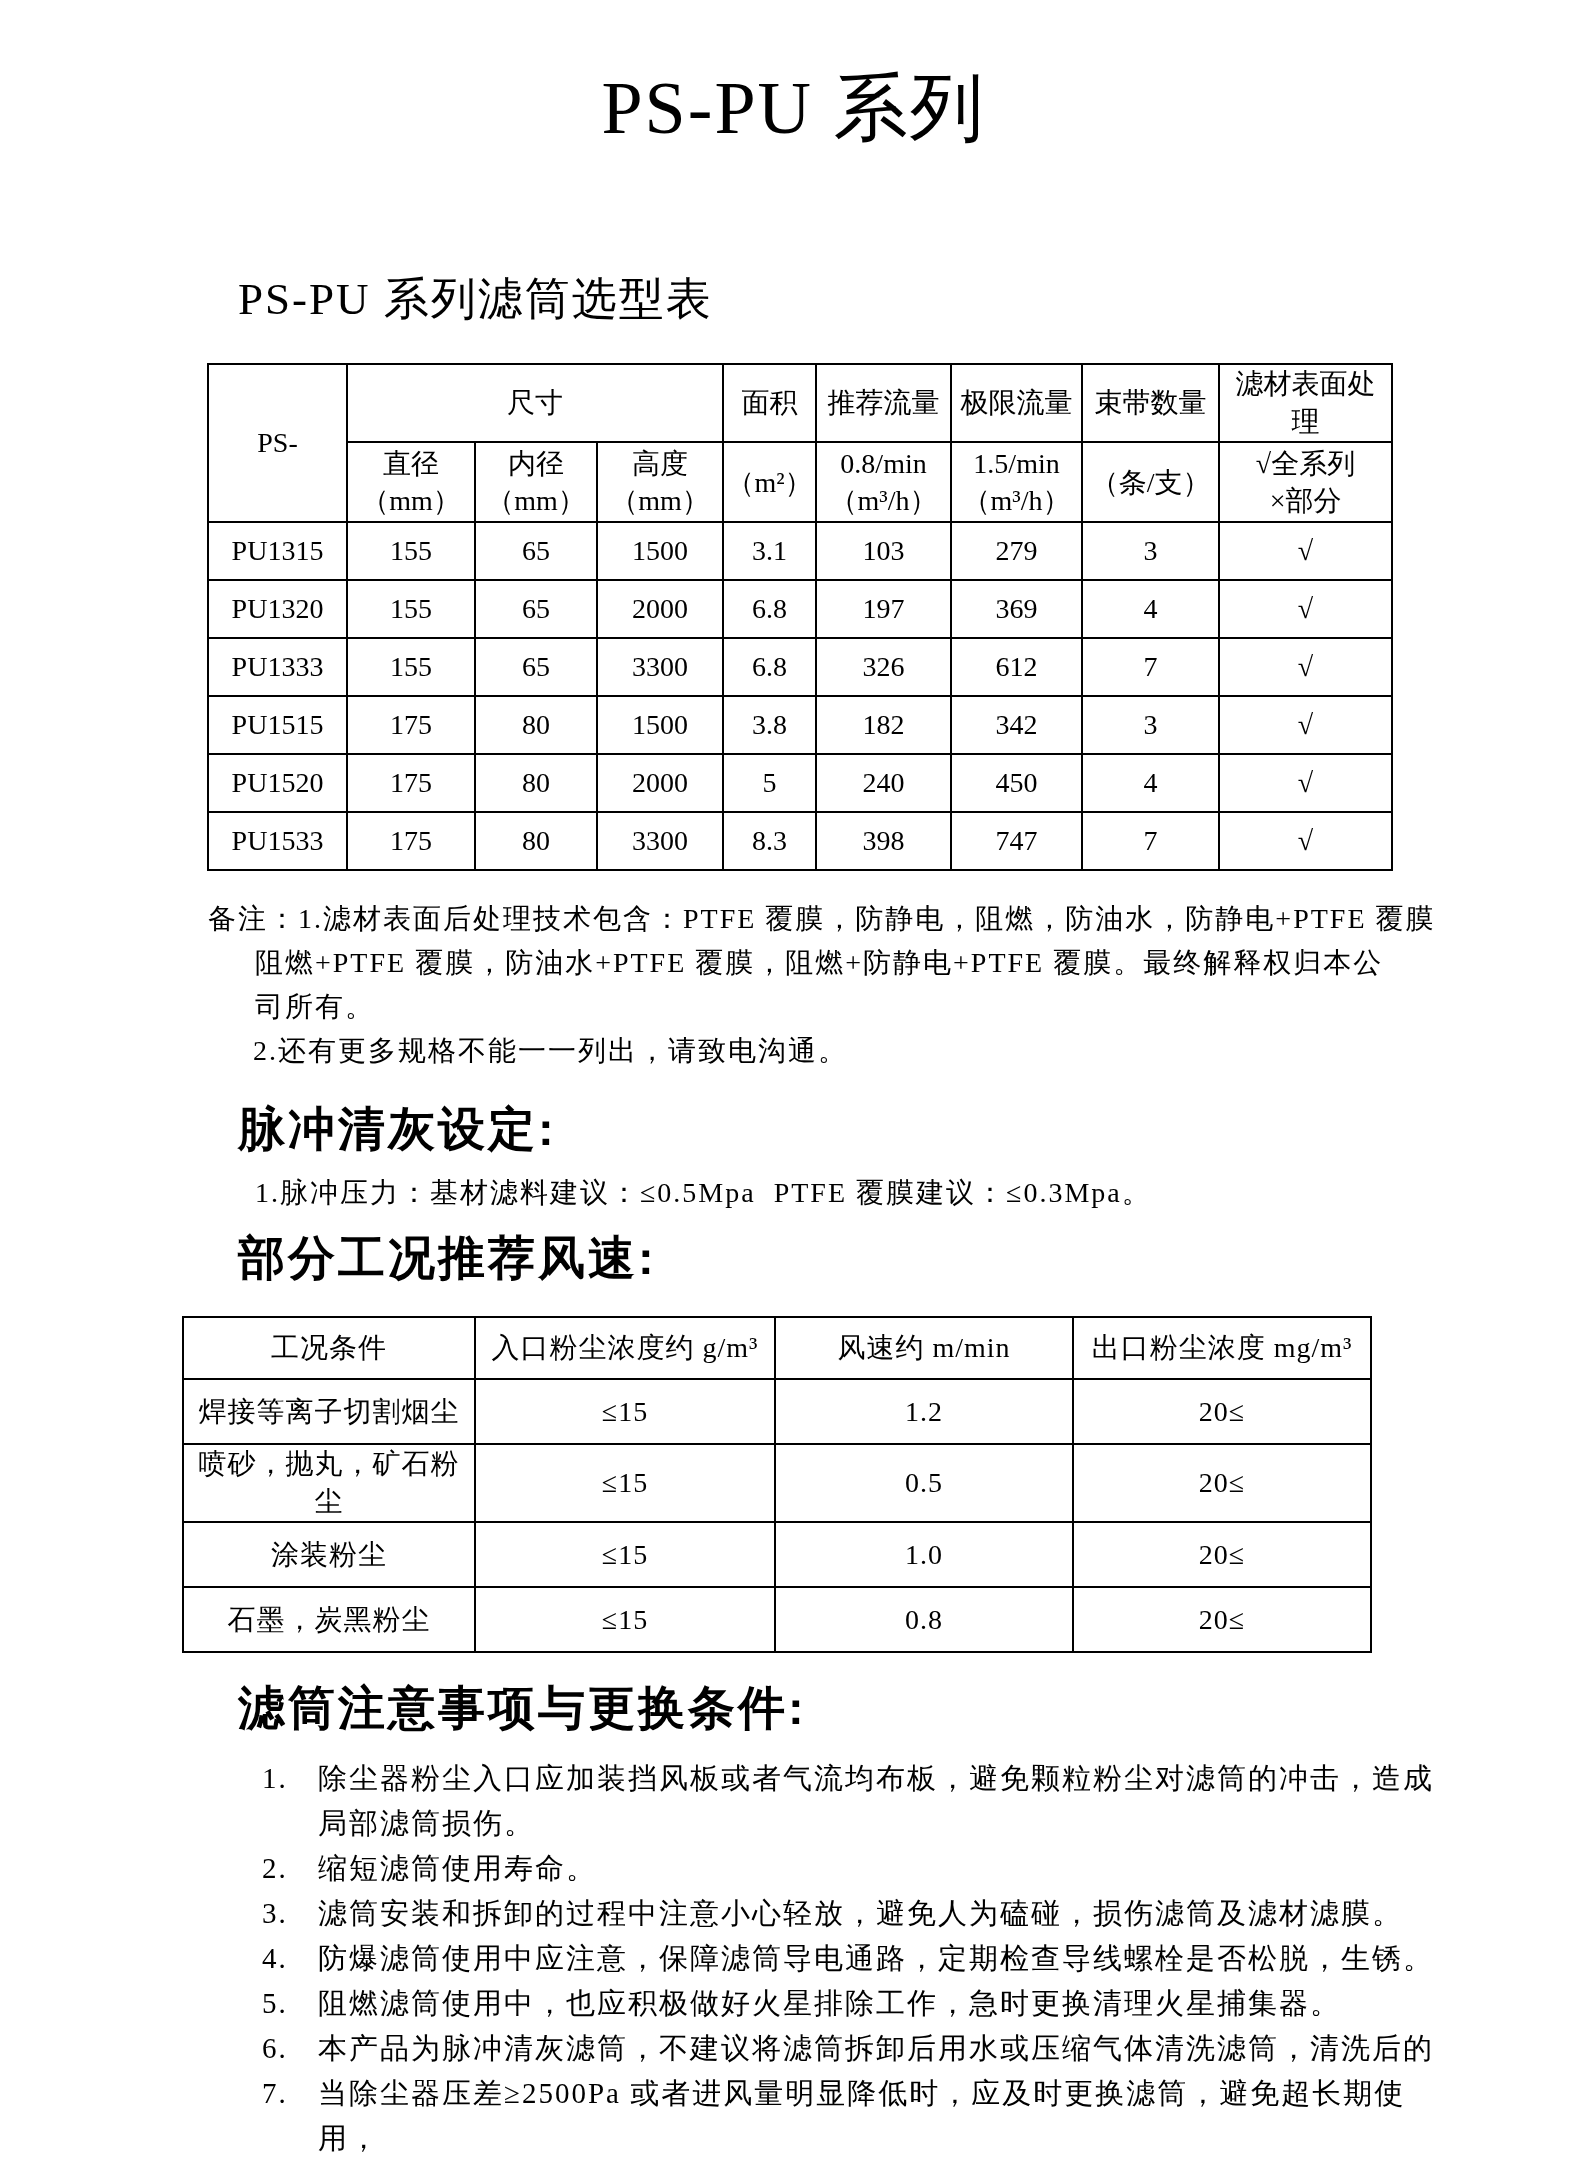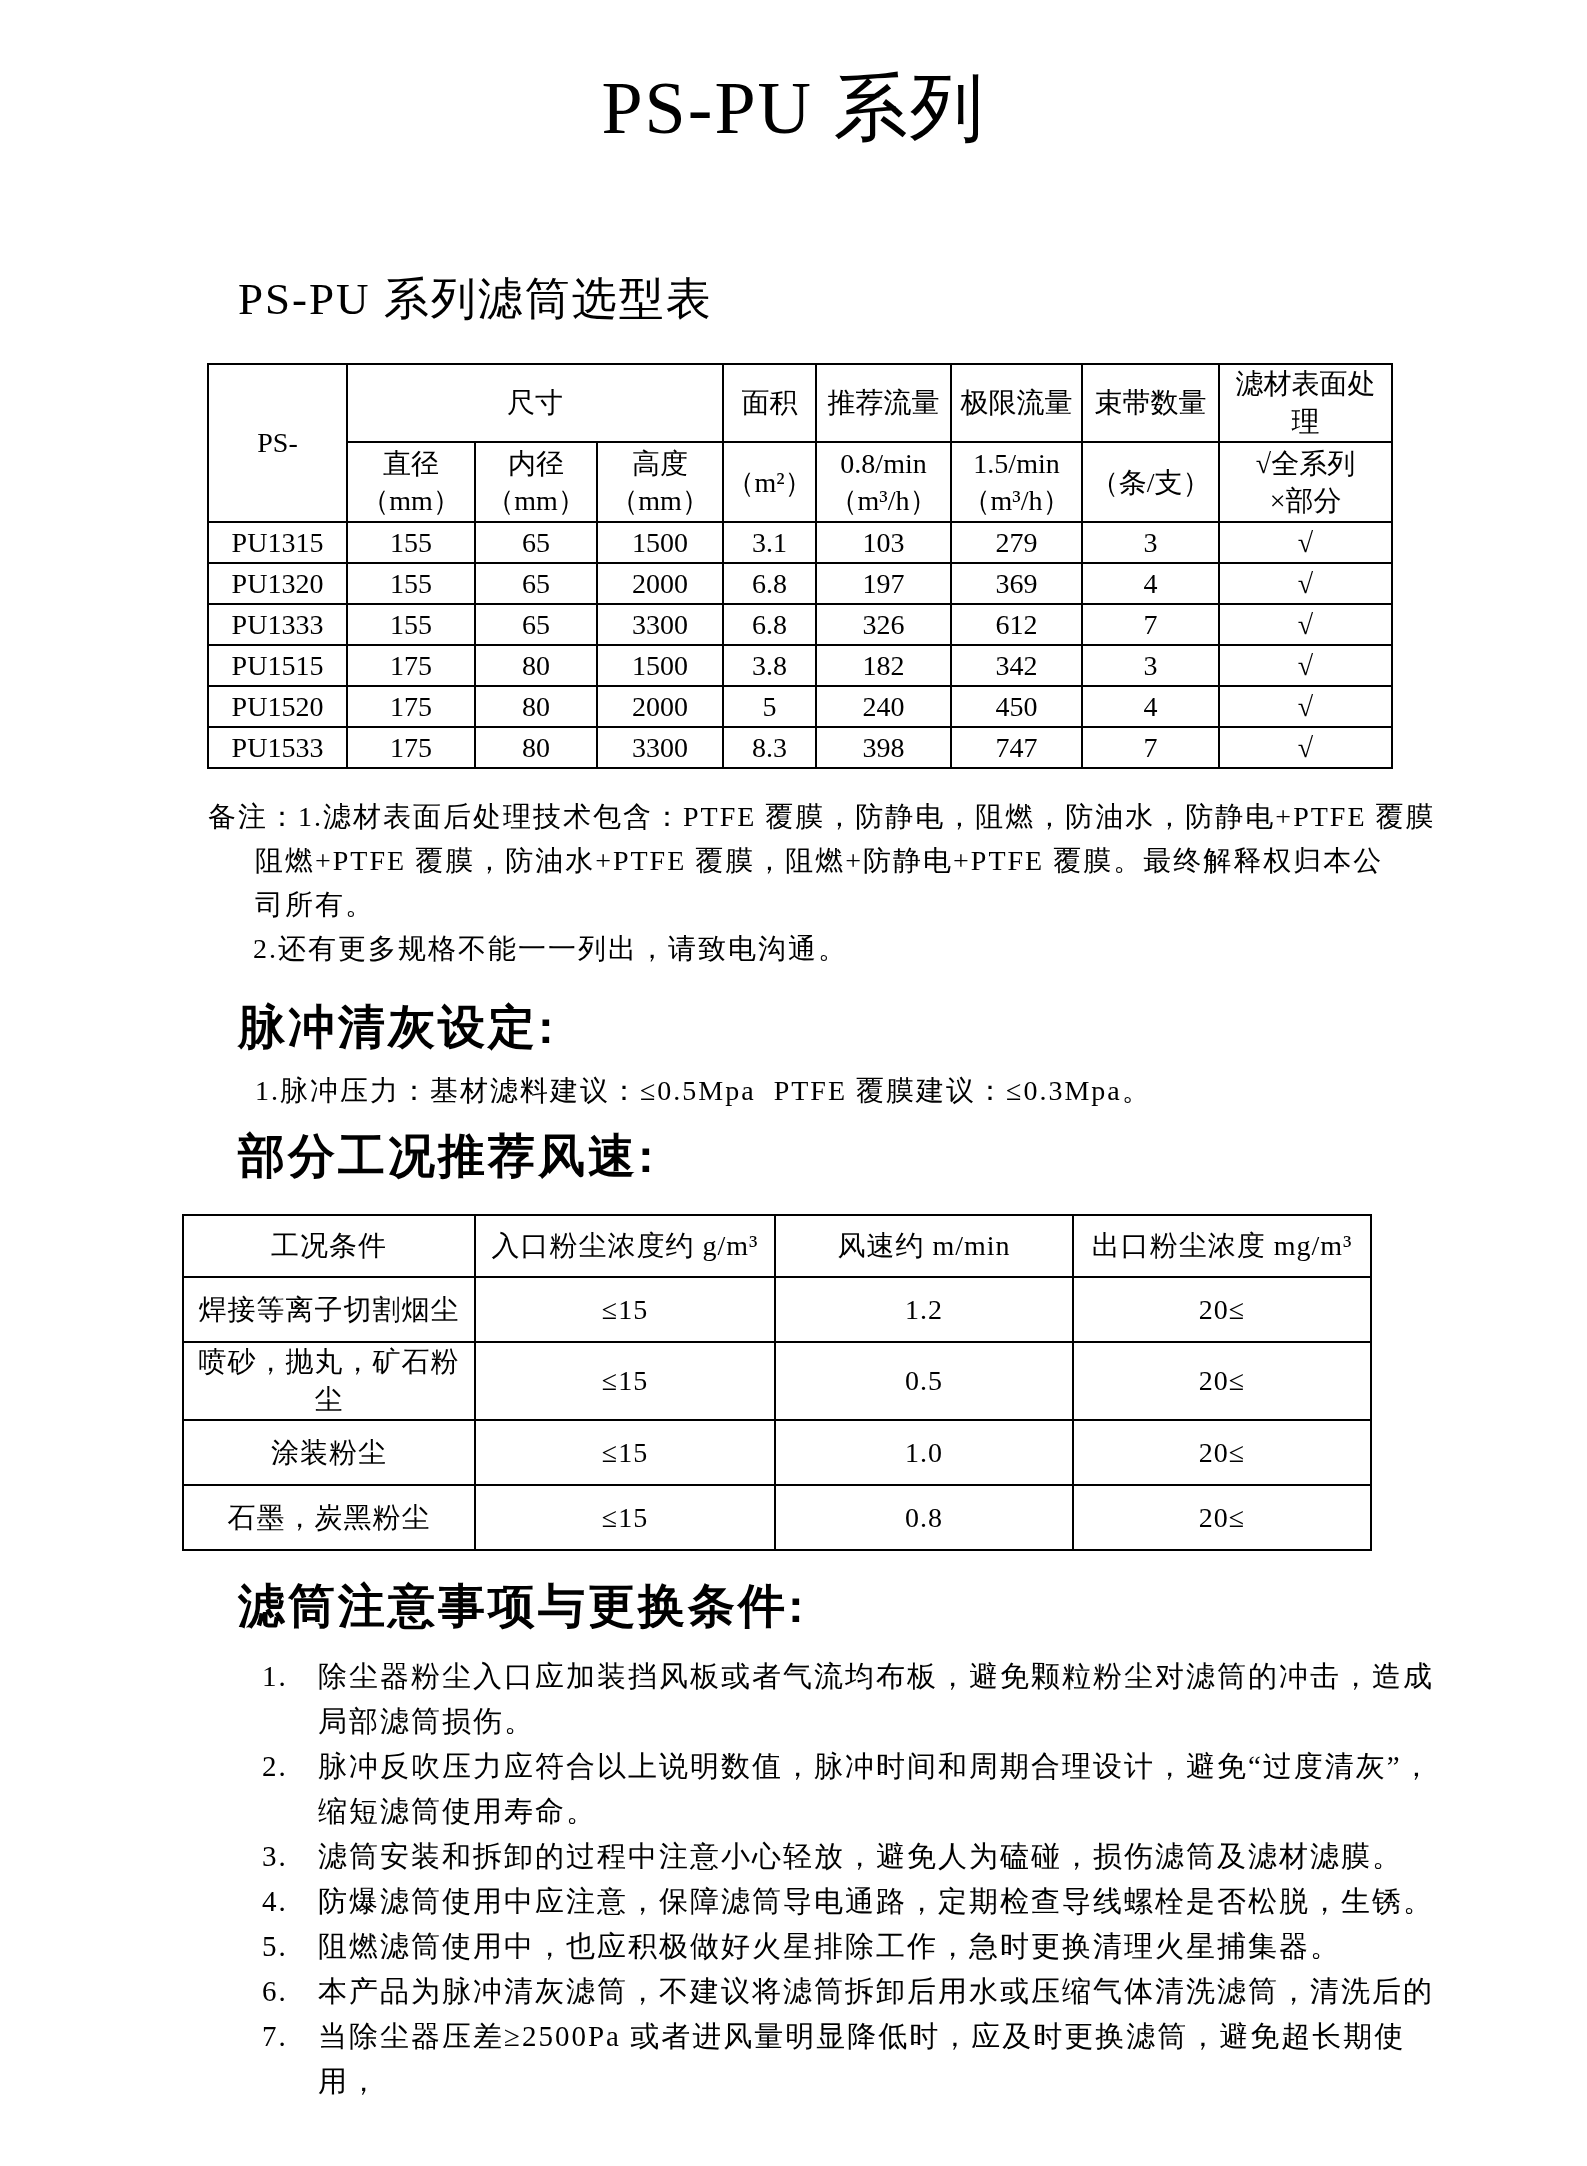--- a/index.html
+++ b/index.html
@@ -24,21 +24,21 @@
   .h-pulse   { margin:25px 0 0 238px; }
   .h-air     { margin:14px 0 0 238px; }
   .h-notice  { margin:24px 0 0 238px; }
 
   table { border-collapse:collapse; table-layout:fixed; text-align:center; }
   td { border:2px solid #000; vertical-align:middle; padding:0 2px; overflow:hidden; }
 
   .sel-table { width:1184px; margin:34px 0 0 207px; font-size:28px; }
   .sel-table .h1 td { height:53px; }
   .sel-table .h2 td { height:80px; }
-  .sel-table .body td { height:41px; }
+  .sel-table .body td { height:58px; }
   .sel-table .cl { line-height:37px; }
 
   .notes { margin:26px 0 0 208px; font-size:28px; line-height:44px; letter-spacing:2px; }
   .notes div { white-space:pre-wrap; }
   .notes .ind  { padding-left:47px; }
   .notes .ind2 { padding-left:45px; }
 
   .pulse-items { margin:12px 0 0 255px; font-size:28px; line-height:40px; letter-spacing:2px; }
   .pulse-items div { white-space:pre-wrap; }
 
@@ -244,21 +244,20 @@
   <div class="notice-item">
     <span class="num">1.</span>
     <div class="txt">
       <div>除尘器粉尘入口应加装挡风板或者气流均布板，避免颗粒粉尘对滤筒的冲击，造成</div>
       <div>局部滤筒损伤。</div>
     </div>
   </div>
   <div class="notice-item">
     <span class="num">2.</span>
     <div class="txt">
-      <div>脉冲反吹压力应符合以上说明数值，脉冲时间和周期合理设计，避免“过度清灰”，</div>
       <div>缩短滤筒使用寿命。</div>
     </div>
   </div>
   <div class="notice-item">
     <span class="num">3.</span>
     <div class="txt">
       <div>滤筒安装和拆卸的过程中注意小心轻放，避免人为磕碰，损伤滤筒及滤材滤膜。</div>
     </div>
   </div>
   <div class="notice-item">

